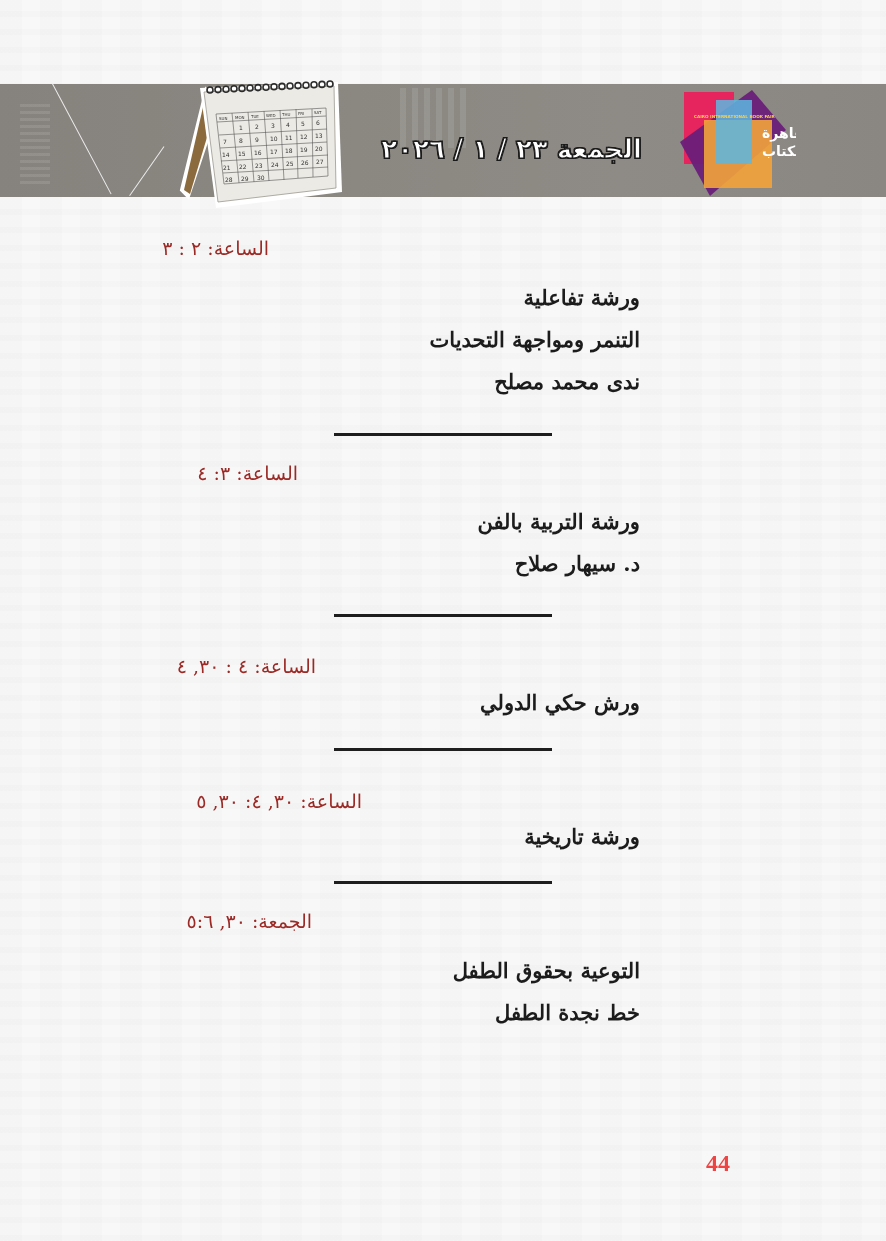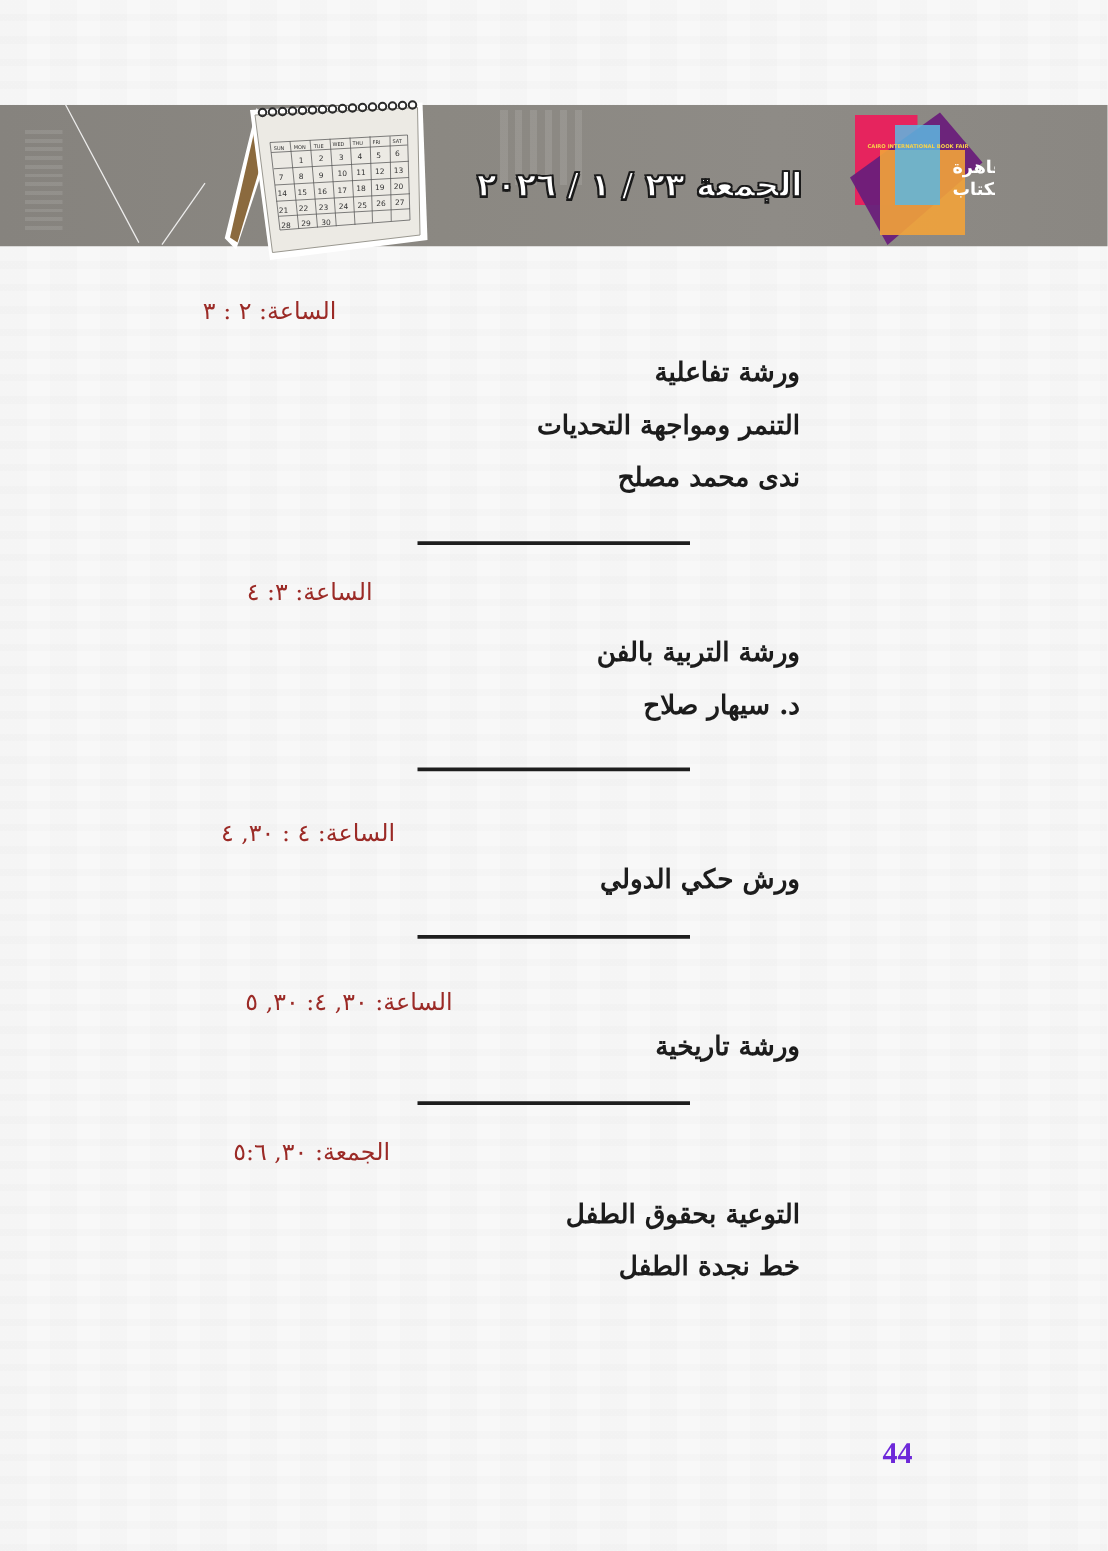--- a/index.html
+++ b/index.html
@@ -110,21 +110,21 @@
       background: #1e1e1e;
       z-index: 2;
     }
     .page-number {
       position: absolute;
       left: 706px;
       top: 1150px;
       font-family: "Liberation Serif", serif;
       font-weight: bold;
       font-size: 24px;
-      color: #6d28d9;
+      color: #ef4444;
       z-index: 2;
     }
   </style>
 </head>
 <body>
 
 <div class="bg-texture"></div>
 
 <div class="header-band">
   <div class="diag" style="left:52px; top:0; height:125px; transform: rotate(-28deg);"></div>

